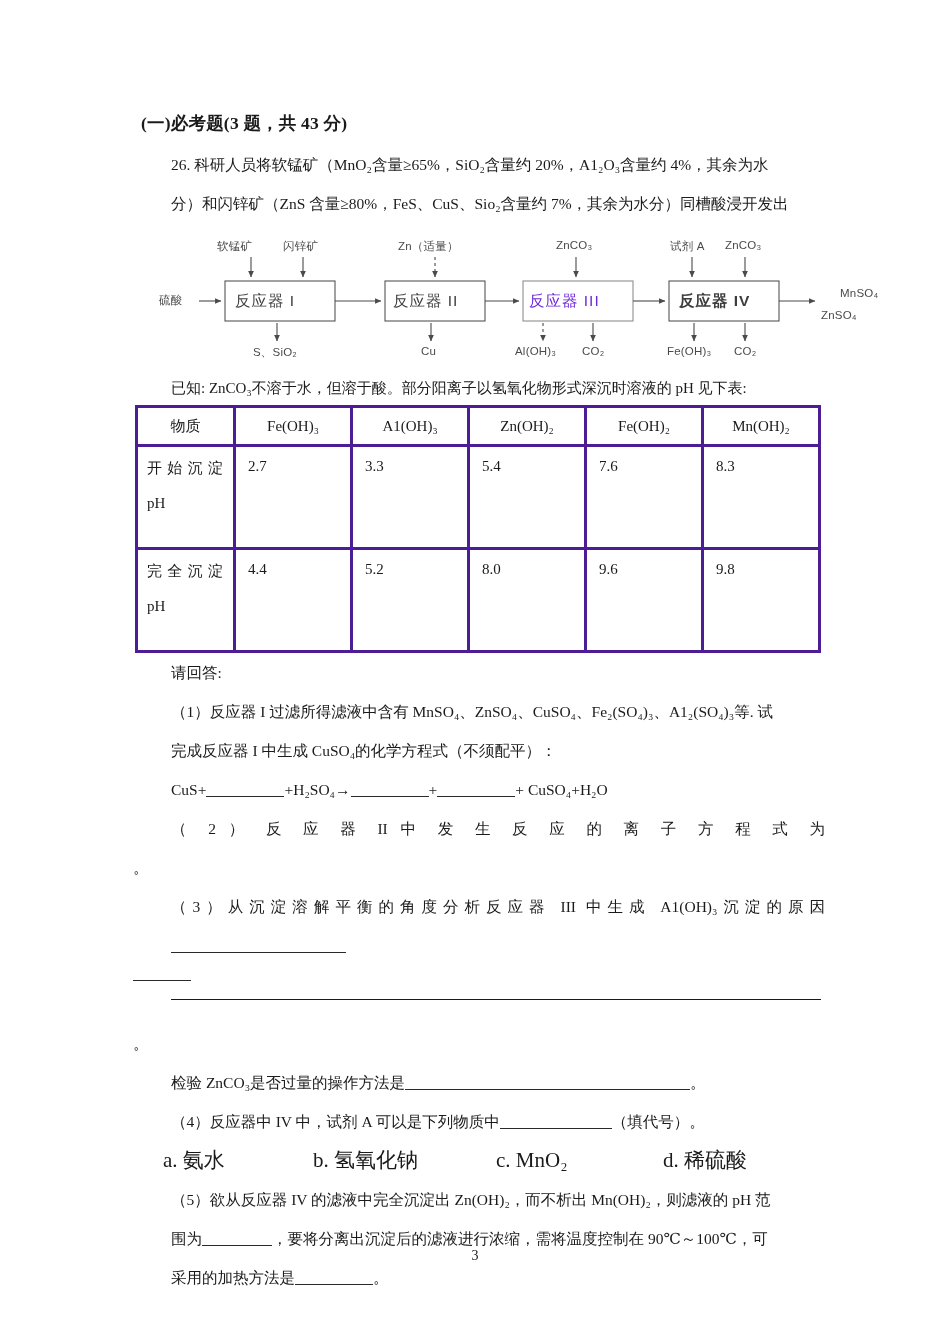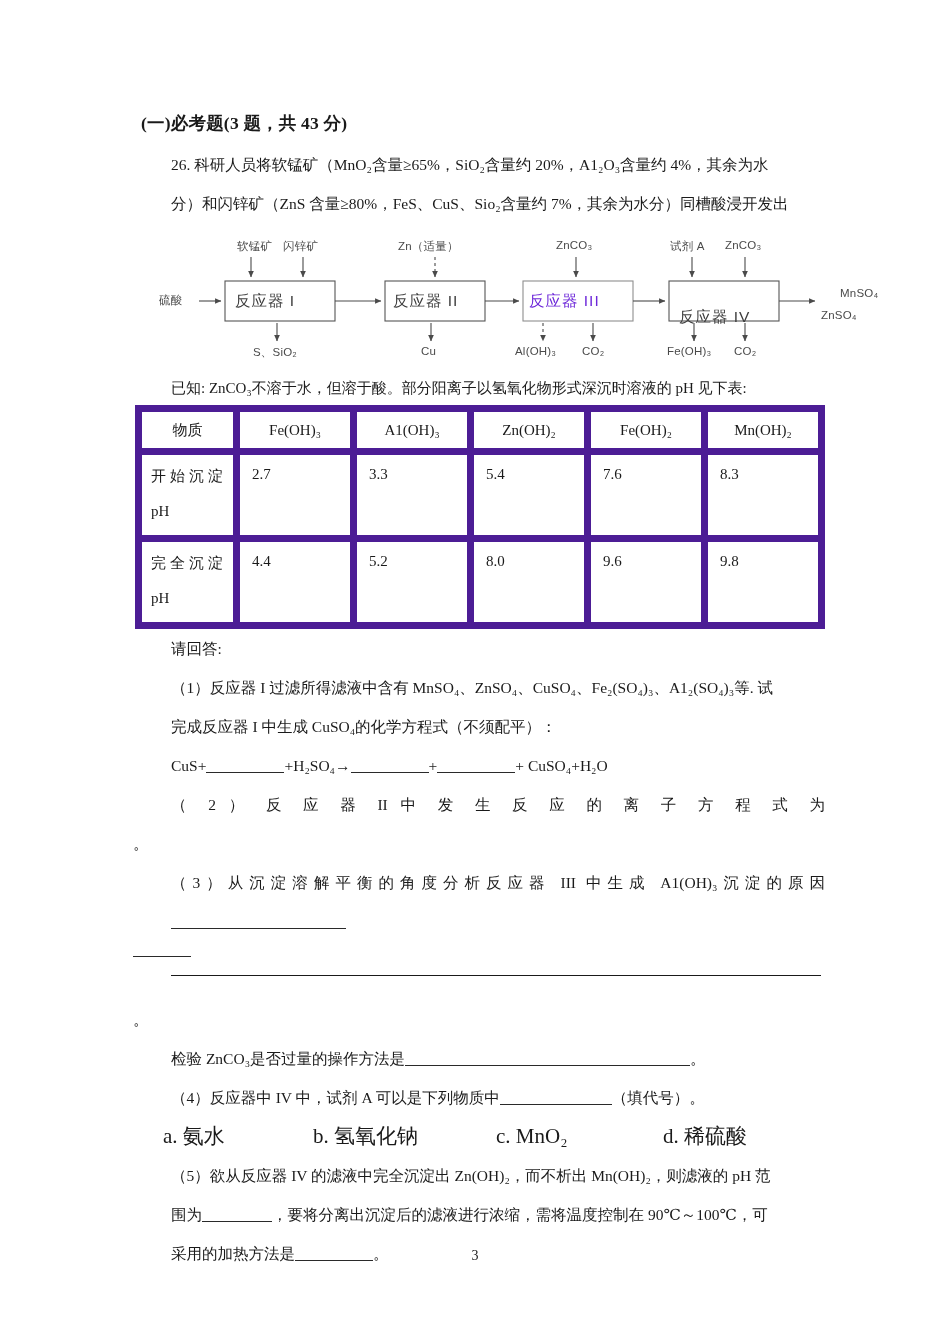--- a/index.html
+++ b/index.html
@@ -77,33 +77,33 @@
   }
 
   
   table.ph {
     border-collapse: collapse;
     margin-left: 2px;
     width: 686px;
     table-layout: fixed;
   }
   table.ph td {
-    border: 7px solid #4c1d95;
+    border: 3px solid #4c1d95;
     font-size: 15px;
     vertical-align: top;
     padding: 6px 8px 6px 9px;
     line-height: 34px;
   }
   table.ph td.hdr { text-align: center; line-height: 26px; padding: 5px 4px; }
   table.ph td.lbl {
     text-align: justify;
     text-justify: inter-character;
     text-align-last: justify;
     line-height: 35px;
-    padding: 4px 10px 6px 9px;
+    padding: 4px 10px 26px 9px;
   }
   table.ph td.val { text-align: left; line-height: 26px; padding-left: 12px; }
   .lbl-line { display: block; }
   .lbl-line.spread {
     text-align: justify;
     text-align-last: justify;
   }
   .lbl-line.plain { text-align: left; text-align-last: left; }
   .col1 { width: 98px; }
   .colx { width: 117px; }
@@ -211,23 +211,23 @@
         <line x1="420" y1="88" x2="420" y2="106" stroke="#4a4a4a" stroke-width="1.1" marker-end="url(#ah)"></line>
         <line x1="521" y1="88" x2="521" y2="106" stroke="#4a4a4a" stroke-width="1.1" marker-end="url(#ah)"></line>
         <line x1="572" y1="88" x2="572" y2="106" stroke="#4a4a4a" stroke-width="1.1" marker-end="url(#ah)"></line>
       </svg>
 
       <span class="fl cn" style="left:-14px; top:58px;">硫酸</span>
 
       <span class="boxlabel" style="left:62px;  top:56px;">反应器 I</span>
       <span class="boxlabel" style="left:220px; top:56px;">反应器 II</span>
       <span class="boxlabel" style="left:356px; top:56px; color:#6d28d9;">反应器 III</span>
-      <span class="boxlabel" style="left:506px; top:72px;">反应器 IV</span>
-
-      <span class="fl cn" style="left:64px;  top:4px;">软锰矿</span>
+      <span class="boxlabel" style="left:506px; top:56px;font-weight:bold;">反应器 IV</span>
+
+      <span class="fl cn" style="left:44px;  top:4px;">软锰矿</span>
       <span class="fl cn" style="left:110px; top:4px;">闪锌矿</span>
       <span class="fl cn" style="left:225px; top:4px;">Zn（适量）</span>
       <span class="fl cn" style="left:383px; top:4px;">ZnCO₃</span>
       <span class="fl cn" style="left:497px; top:4px;">试剂 A</span>
       <span class="fl cn" style="left:552px; top:4px;">ZnCO₃</span>
 
       <span class="fl cn" style="left:80px;  top:110px;">S、SiO₂</span>
       <span class="fl cn" style="left:248px; top:110px;">Cu</span>
       <span class="fl cn" style="left:342px; top:110px;">Al(OH)₃</span>
       <span class="fl cn" style="left:409px; top:110px;">CO₂</span>

